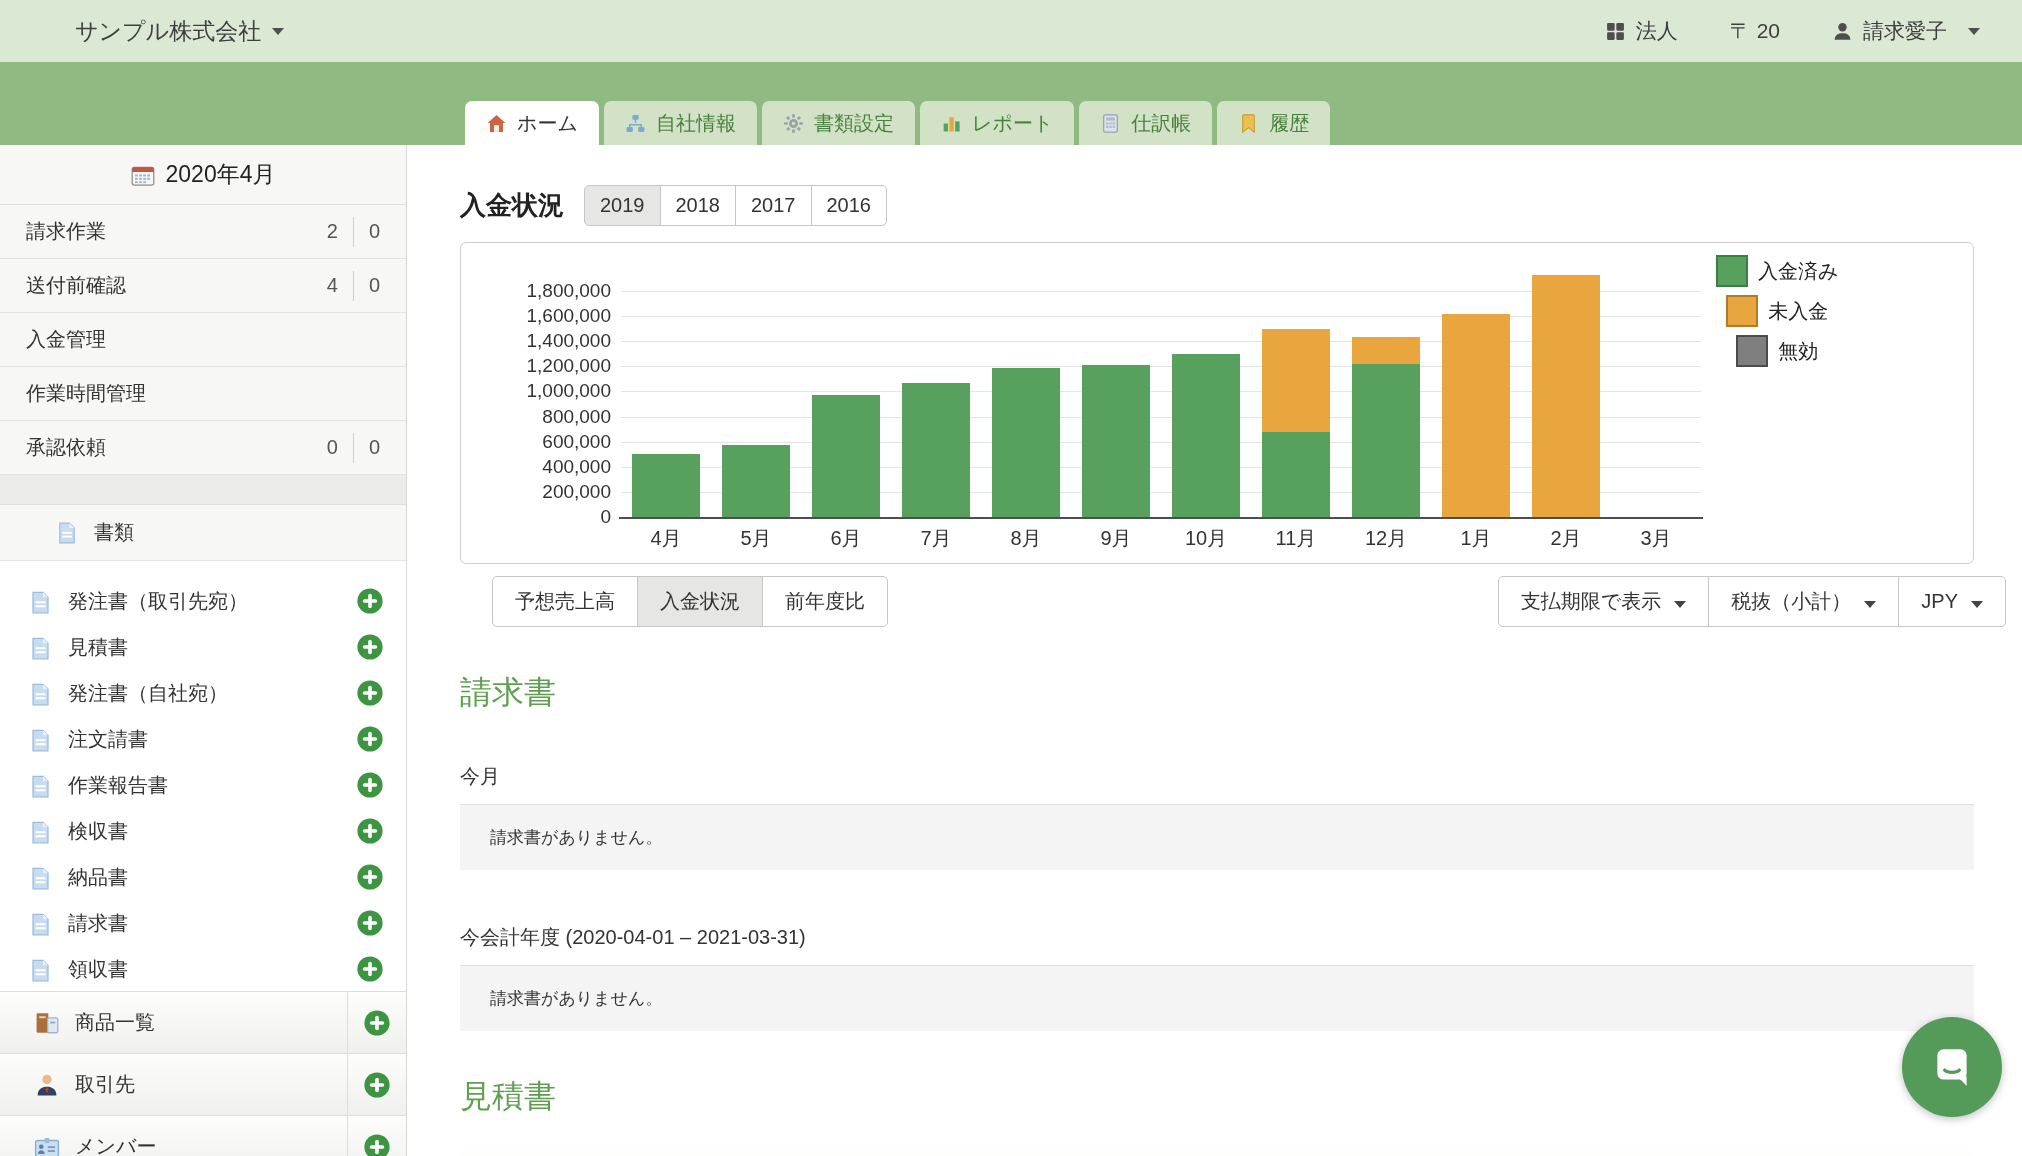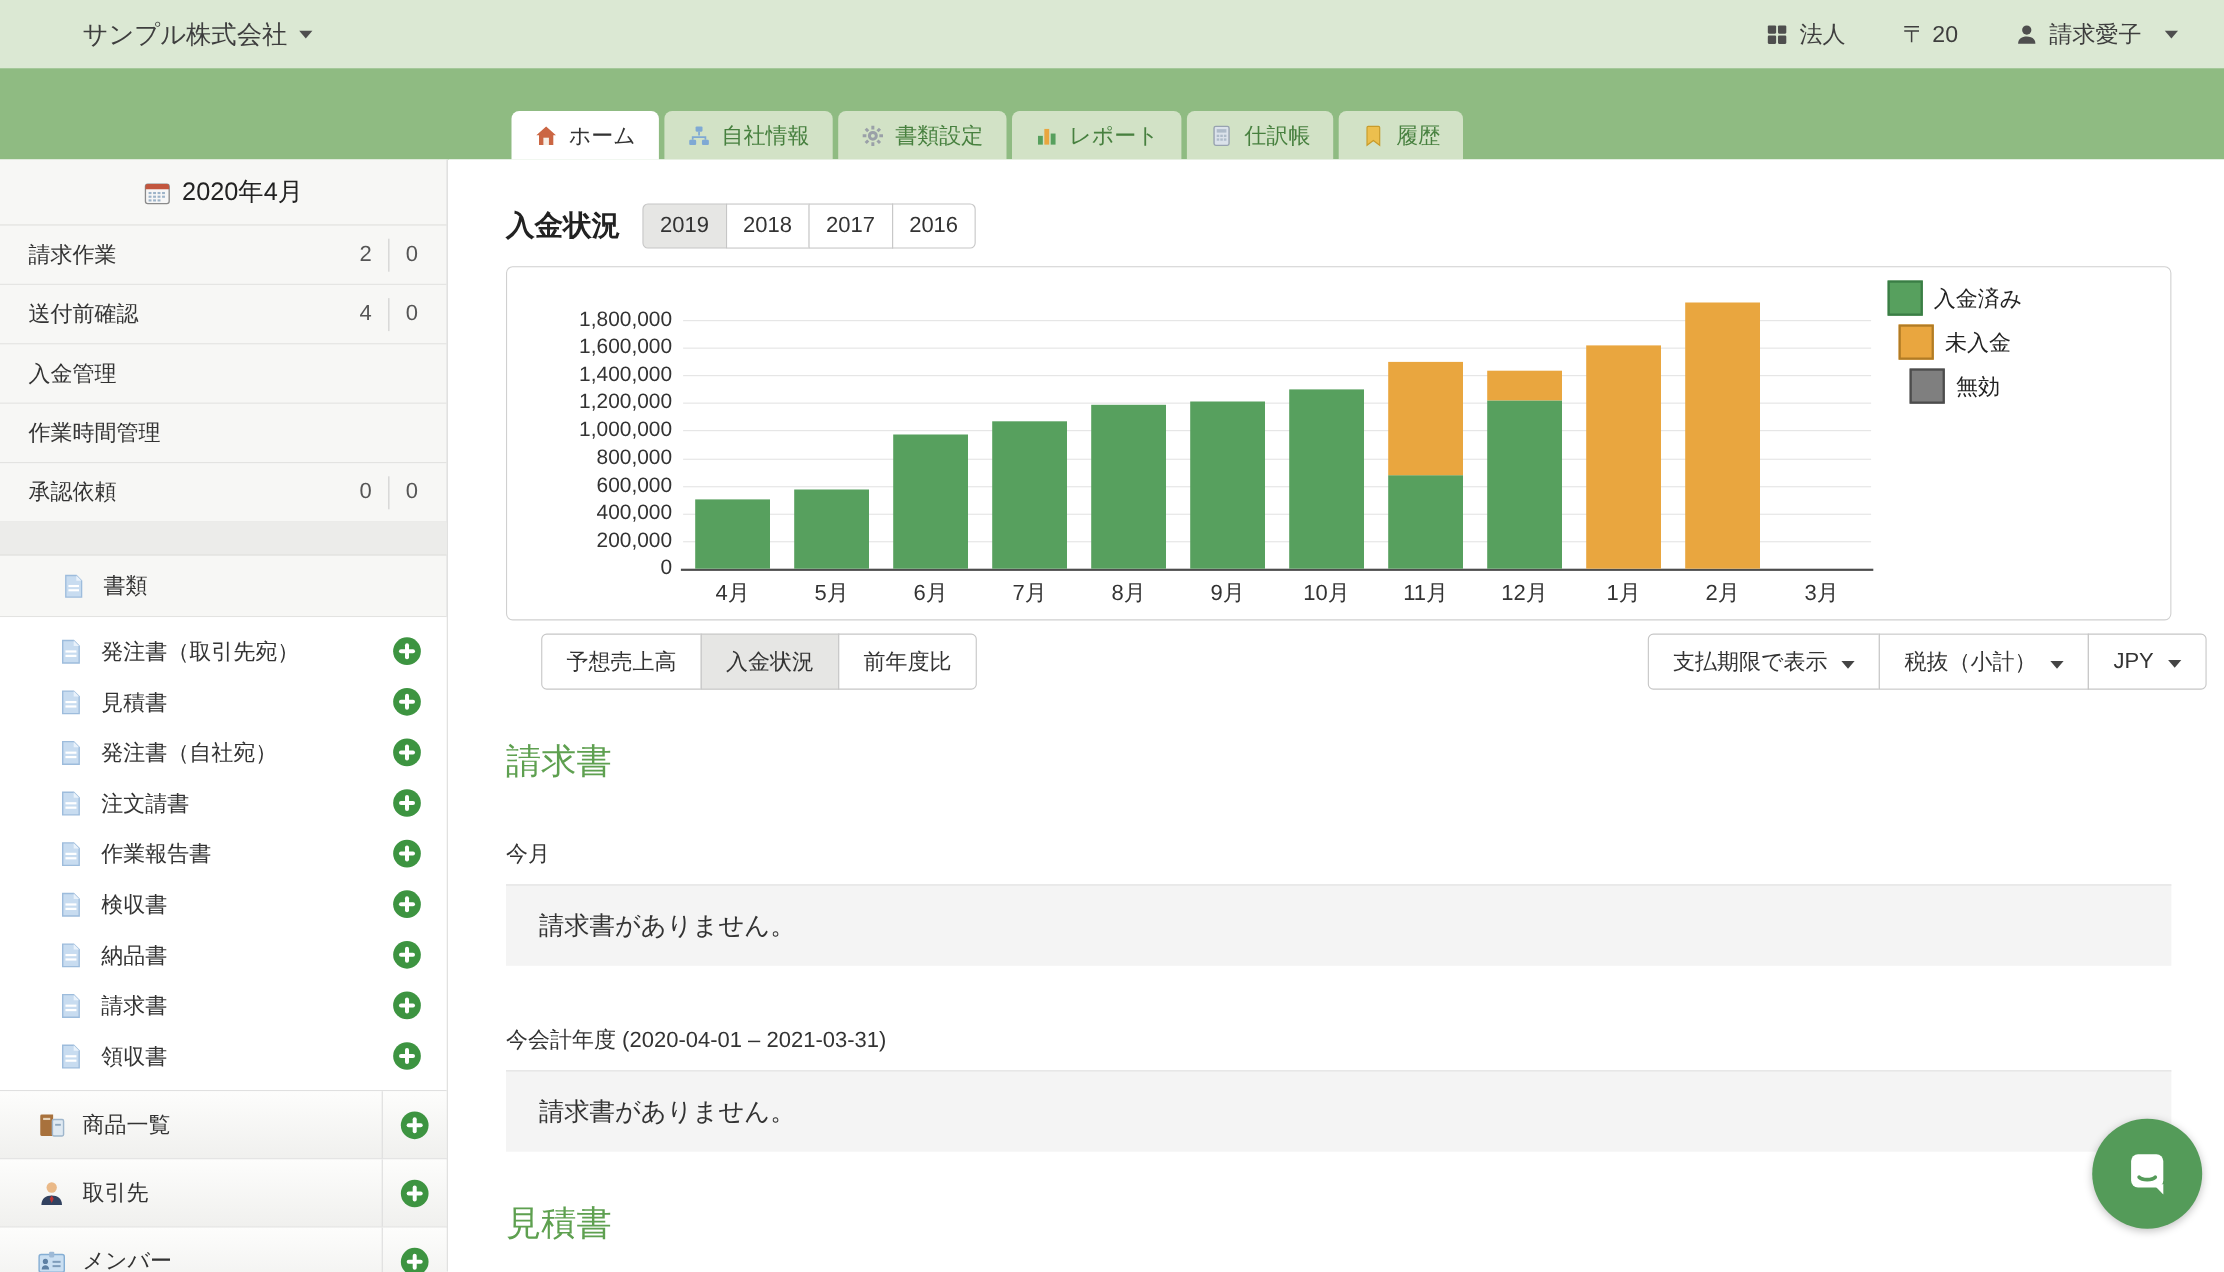--- a/index.html
+++ b/index.html
@@ -26,21 +26,21 @@
   .cal { height:60px; border-bottom:1px solid #dfdfdd; display:flex; align-items:center; justify-content:center; gap:11px;
          font-size:23px; color:#222; cursor:pointer; }
   .srow { height:54px; border-bottom:1px solid #e3e3e1; display:flex; align-items:center; padding:0 26px;
           font-size:20px; color:#333; cursor:pointer; }
   .counts { margin-left:auto; display:flex; align-items:center; gap:15px; color:#555; }
   .vd { width:1px; height:30px; background:#ccc; }
   .spacer { height:30px; background:#ececea; border-bottom:1px solid #dfdfdd; }
   .docs-header { height:56px; border-bottom:1px solid #e3e3e1; display:flex; align-items:center; gap:15px;
                  padding-left:55px; font-size:20px; cursor:pointer; }
   #doc-list { background:#fff; padding:8px 0; border-bottom:1px solid #ddd; }
-  .doc-item { height:46px; display:flex; align-items:center; gap:15px; padding-left:52px; font-size:20px; position:relative; cursor:pointer; }
+  .doc-item { height:46px; display:flex; align-items:flex-end; gap:15px; padding-left:28px; font-size:20px; position:relative; cursor:pointer; }
   .plus { position:absolute; right:22px; width:28px; height:28px; cursor:pointer; }
   .brow { height:62px; border-bottom:1px solid #ddd; background:linear-gradient(#fdfdfc,#f0f0ee);
           display:flex; align-items:center; gap:15px; padding-left:34px; font-size:20px; position:relative; cursor:pointer; }
   .brow .coldiv { position:absolute; right:58px; top:0; bottom:0; width:1px; background:#ddd; }
   .brow .plus { right:15px; }
 
   
   main { position:absolute; top:145px; left:408px; right:0; bottom:0; background:#fff; padding:0 48px 0 52px; overflow:hidden; }
   .title-row { margin-top:40px; display:flex; align-items:center; gap:20px; }
   .title-row h1 { font-size:26px; font-weight:bold; color:#222; }
@@ -62,21 +62,21 @@
   .lrow { display:flex; align-items:center; gap:10px; margin-bottom:8px;justify-content:center; }
   .sw { width:32px; height:32px; border:2px solid #000; }
   .lrow span { font-size:20px; color:#222; }
 
   .controls-row { margin-top:12px; width:1514px; display:flex; justify-content:space-between;margin-left:32px; }
   .controls-row .btn { padding:11px 22px; }
 
   .green-h { color:#5ea050; font-size:32px; font-weight:normal; margin-top:44px; }
   .sub-label { font-size:20px; color:#333; margin-top:48px; }
   .sub-label.fiscal { margin-top:54px; }
-  .notice { margin-top:14px; width:1514px; background:#f4f4f4; border-top:1px solid #e0e0e0; padding:21px 30px; font-size:23px; color:#333; }
+  .notice { margin-top:14px; width:1514px; background:#f4f4f4; border-top:1px solid #e0e0e0; padding:21px 30px; font-size:17px; color:#333; }
 
   .table-head { position:relative; margin-top:22px; width:1514px; height:54px; border-bottom:1px solid #ccc;
                 font-size:20px; color:#444; background:linear-gradient(#fff,#fafaf9); }
   .table-head .col { position:absolute; top:16px; }
 
   .chat { position:absolute; right:20px; bottom:39px; width:100px; height:100px; border-radius:50%; background:#549b59;
           display:flex; align-items:center; justify-content:center; cursor:pointer; box-shadow:0 2px 8px rgba(0,0,0,0.25); }
 
   .icon { display:inline-flex; flex:none; }
 </style>

